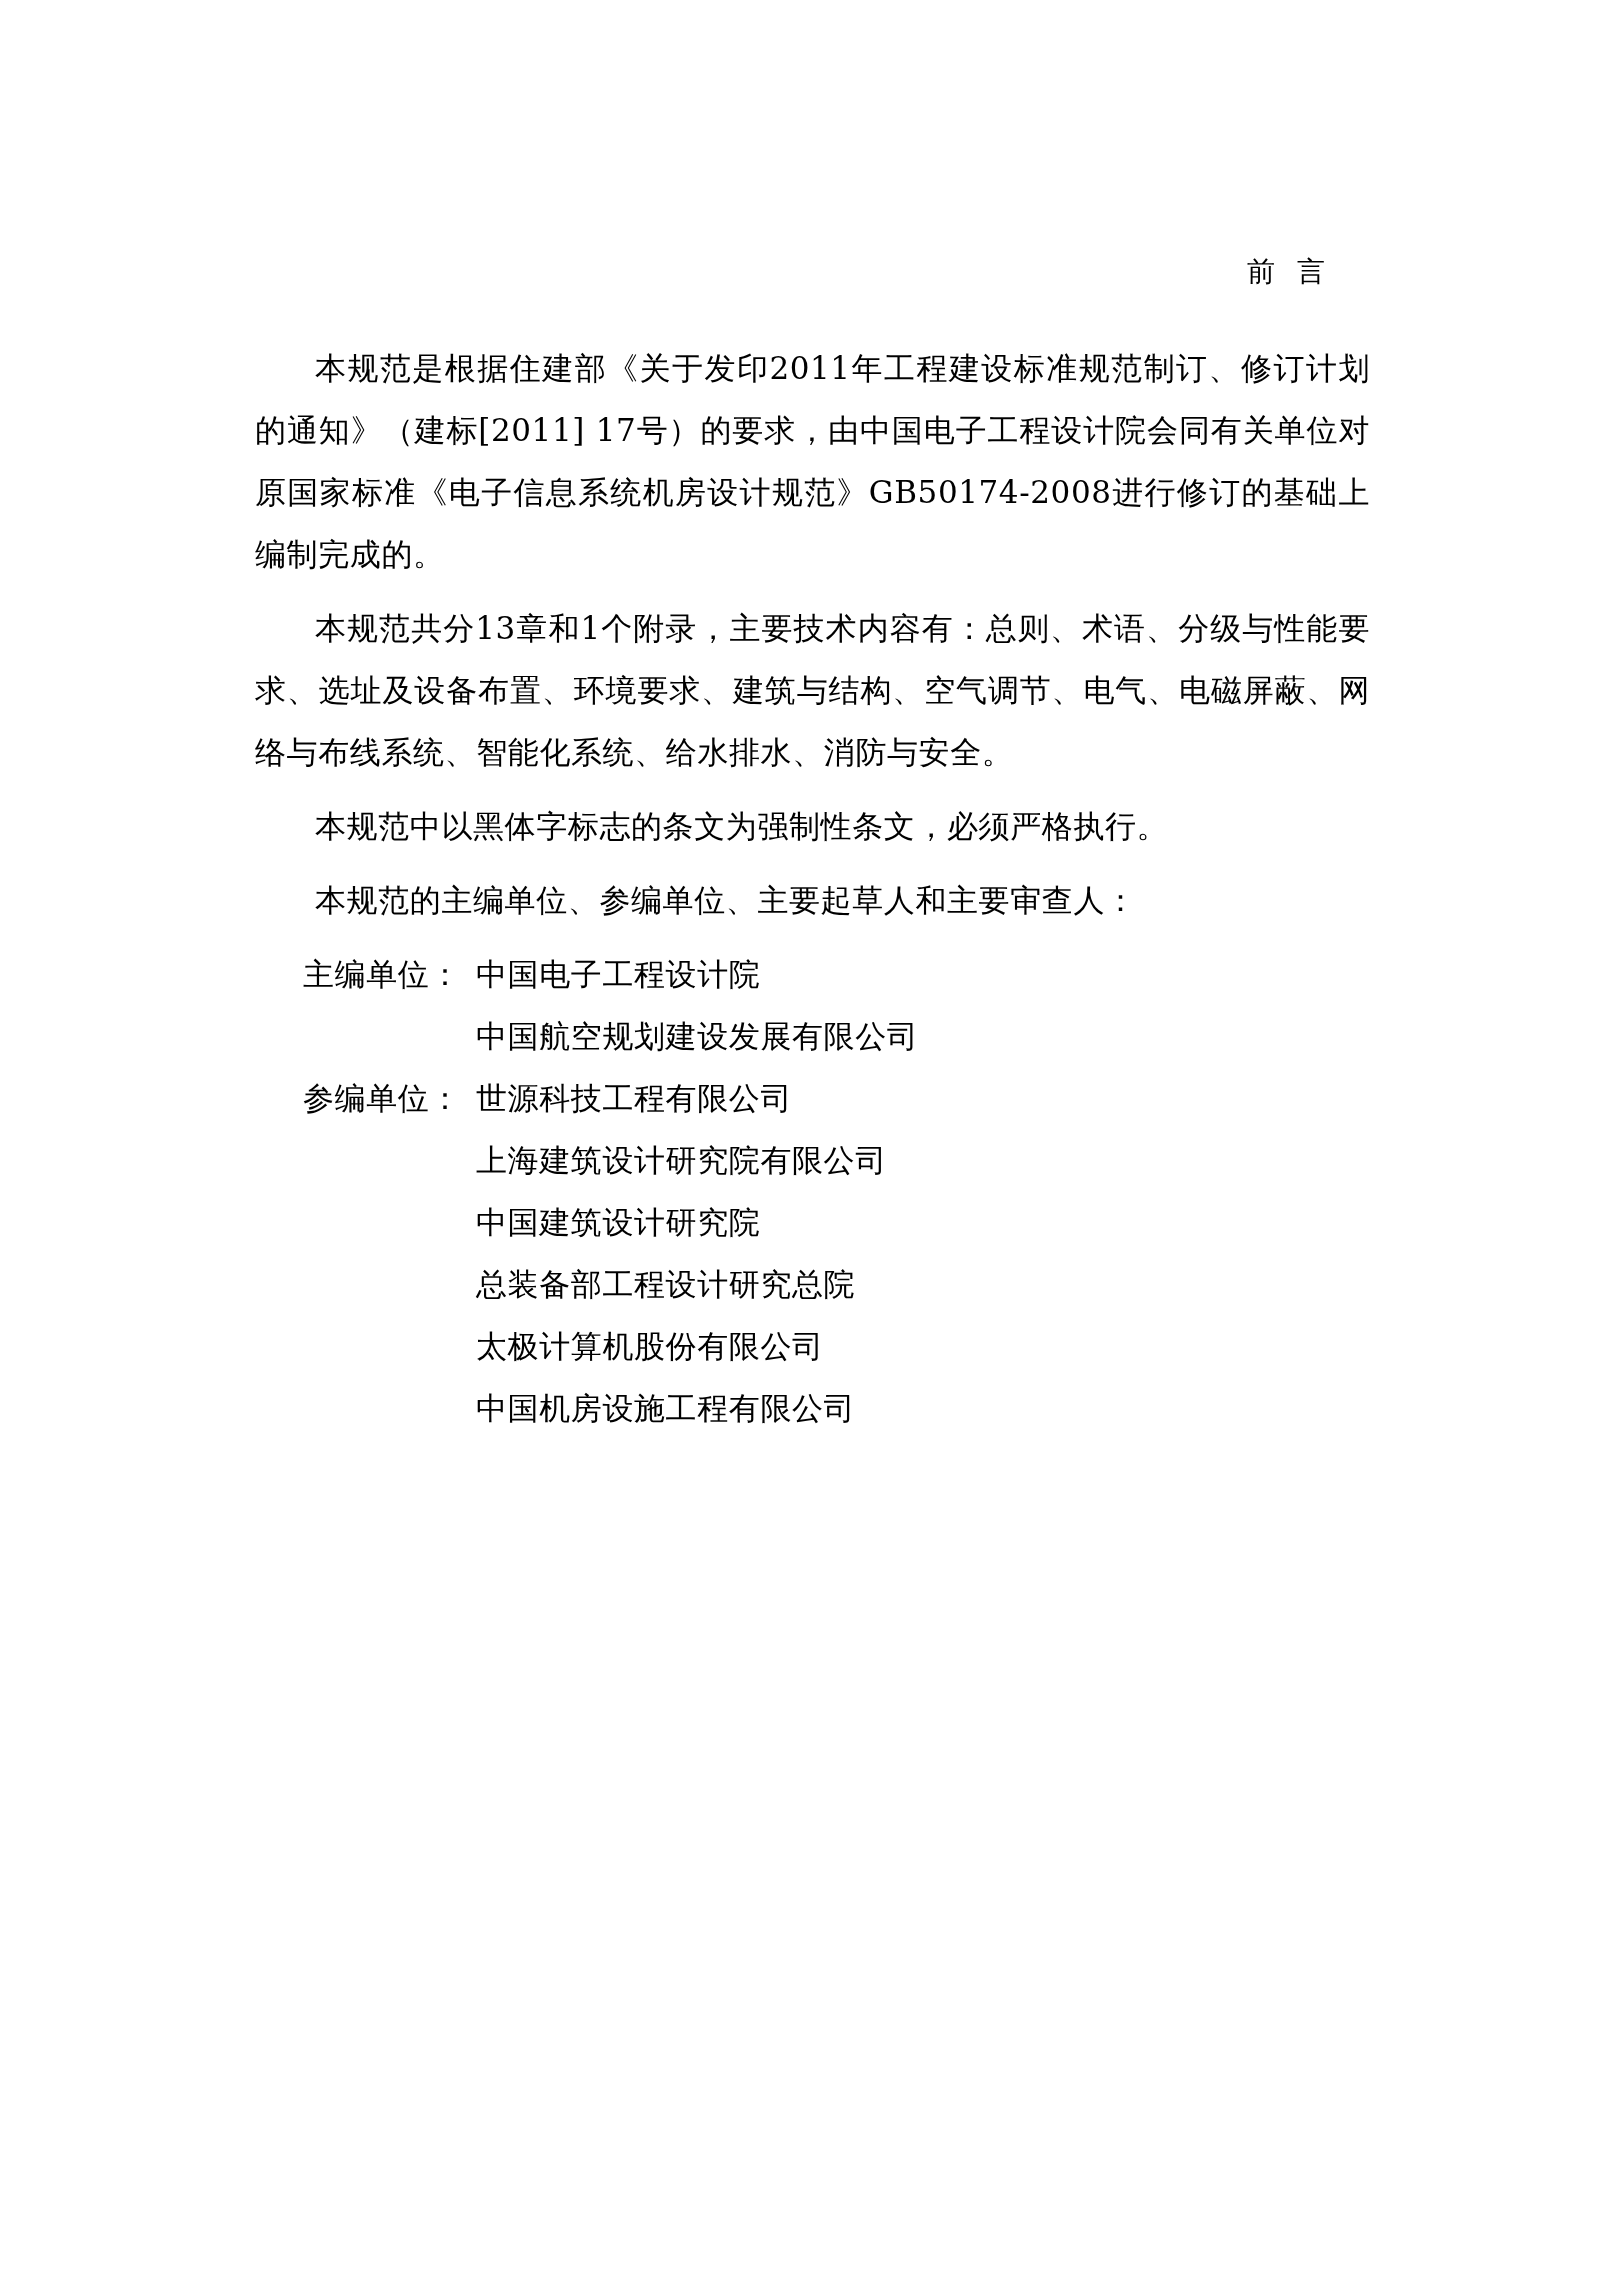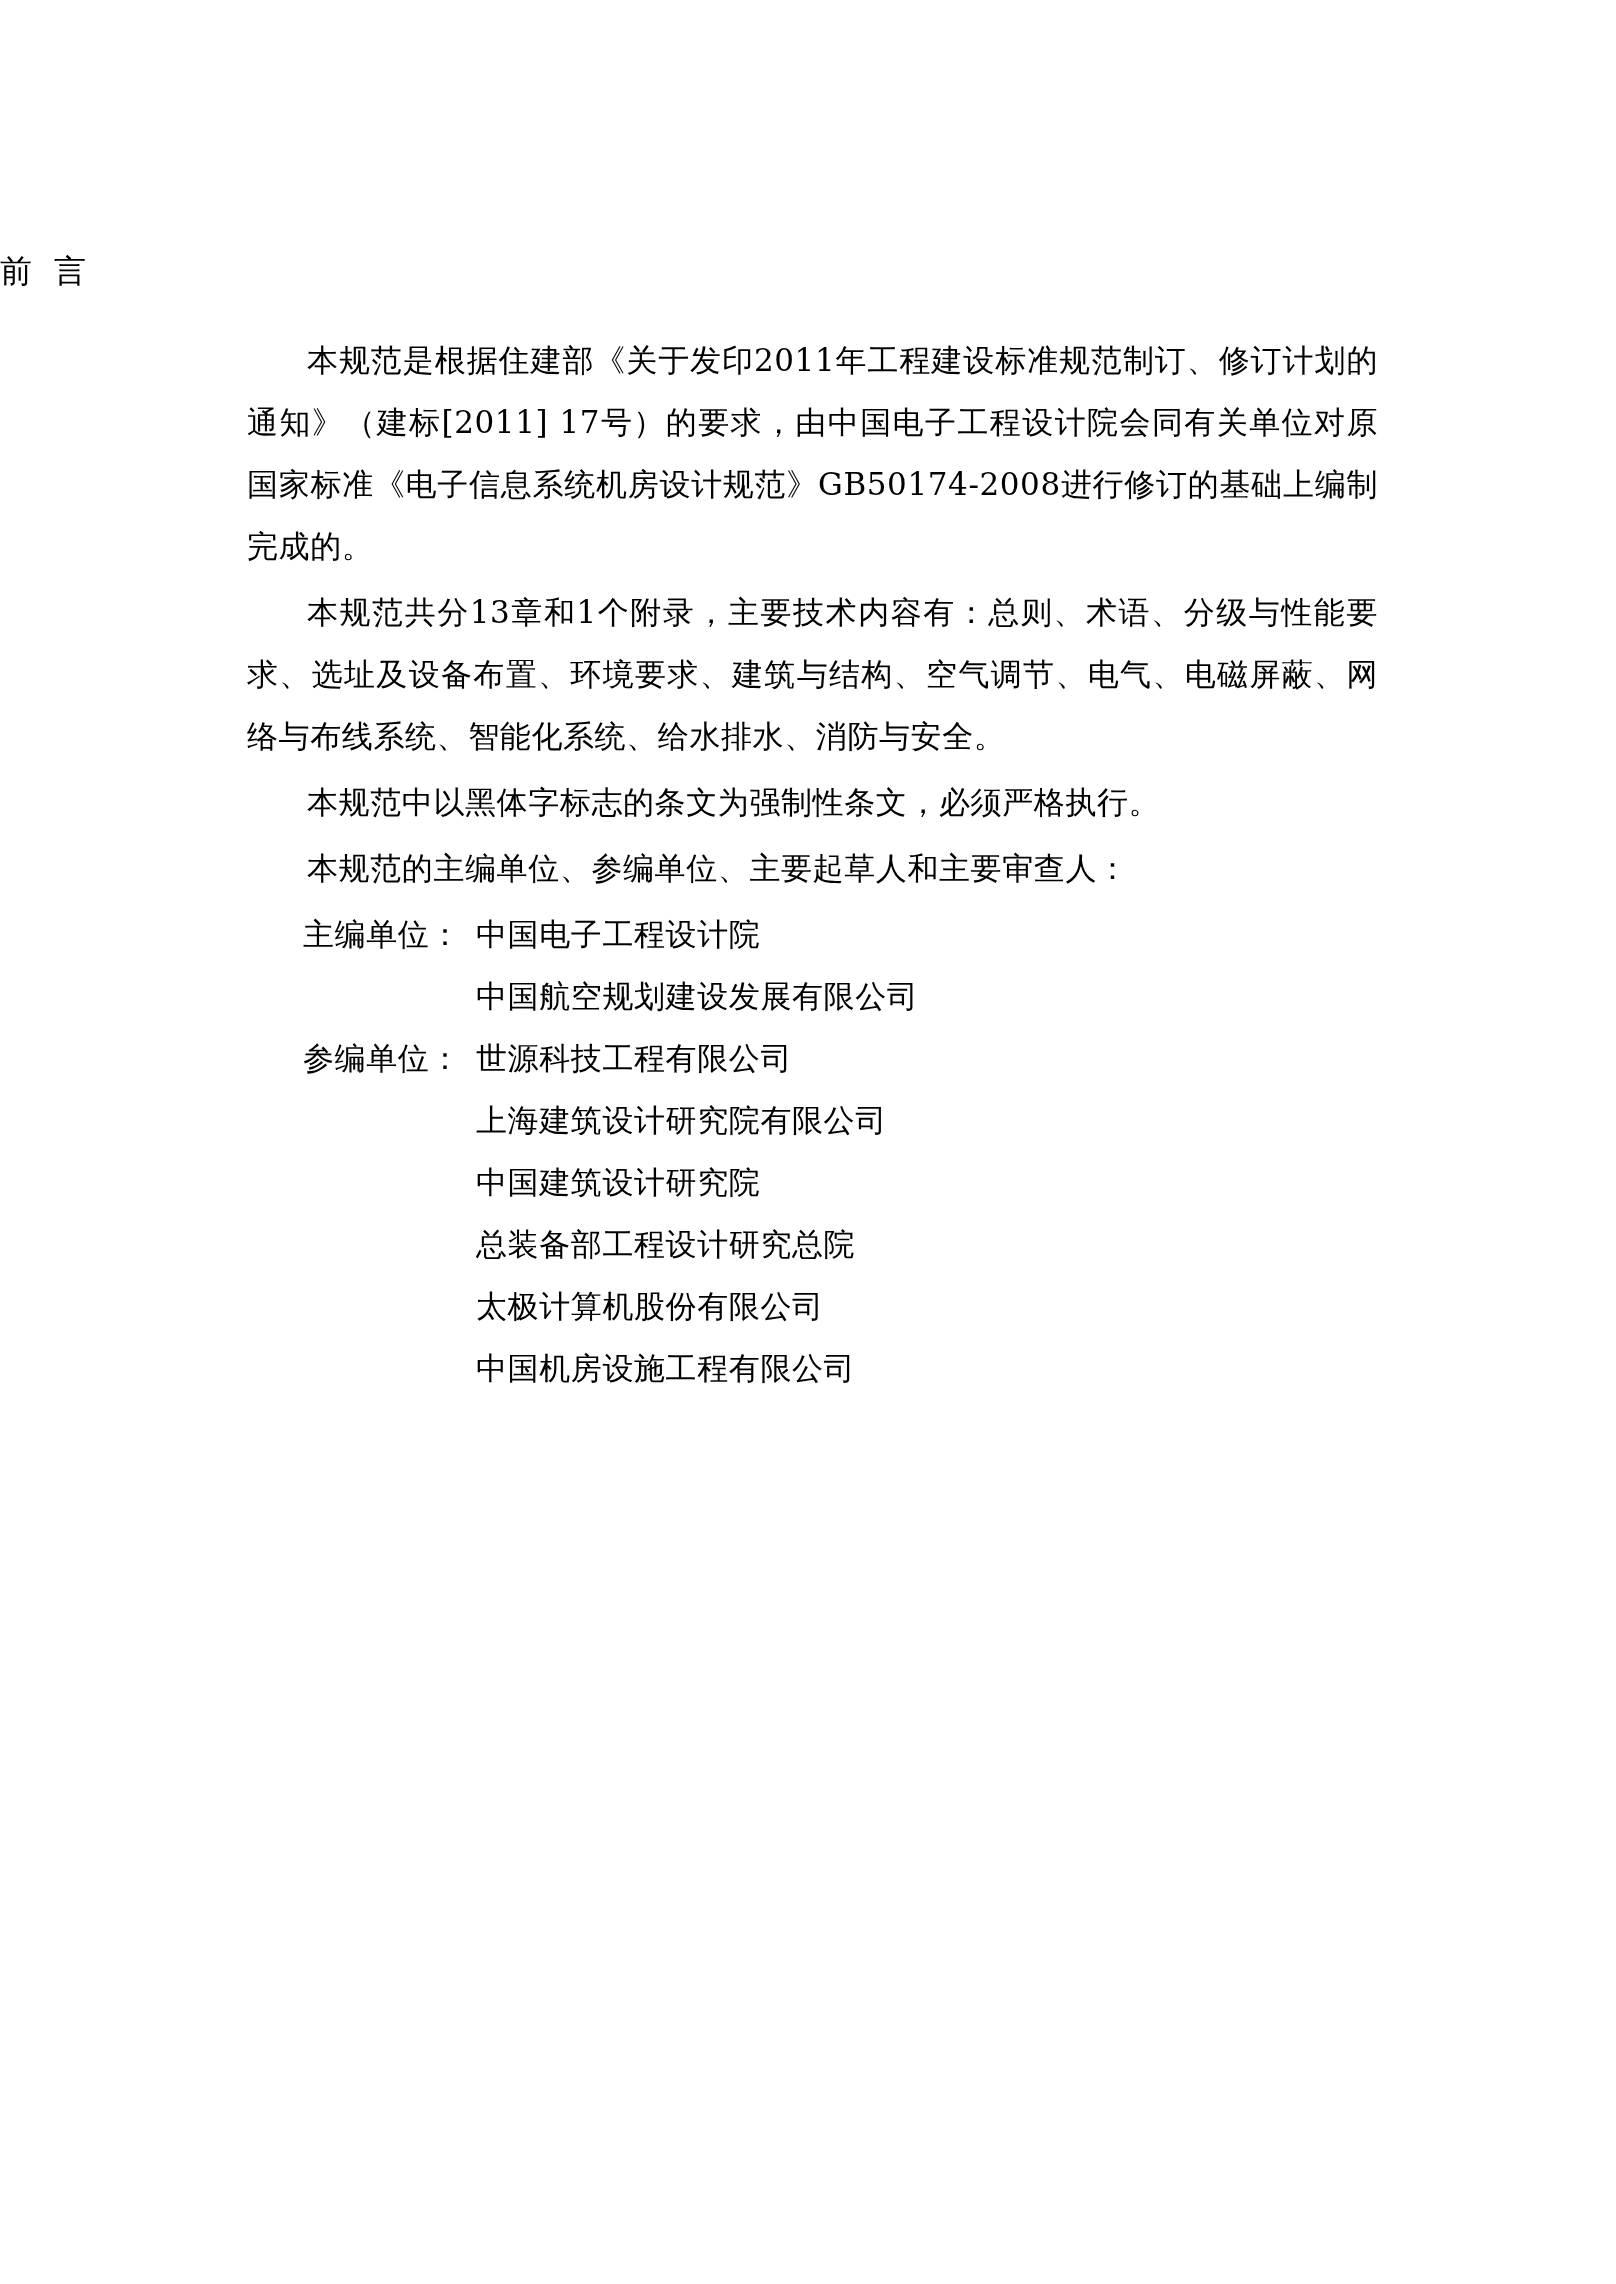--- a/index.html
+++ b/index.html
@@ -23,36 +23,36 @@
     height: 2284px;
     background: #ffffff;
   }
   .title {
     position: absolute;
     left: 0;
     width: 1325px;
     top: 246px;
     height: 51px;
     line-height: 51px;
-    text-align: left;
-    font-size: 32px;
+    text-align: right;
+    font-size: 28px;
     letter-spacing: 0;
   }
   .title .ch { display: inline-block; }
   .title .gap { display: inline-block; width: 22px; }
   .body {
     position: absolute;
     left: 243px;
     top: 325px;
     width: 1139px;
     font-size: 31px;
     line-height: 62px;
   }
   .para {
-    margin: 4px;
+    margin: 12px;
     text-indent: 60px;
     text-align: justify;
     text-align-last: left;
     letter-spacing: 0.6px;
     word-break: break-all;
   }
   .row {
     height: 62px;
     line-height: 62px;
     white-space: nowrap;

